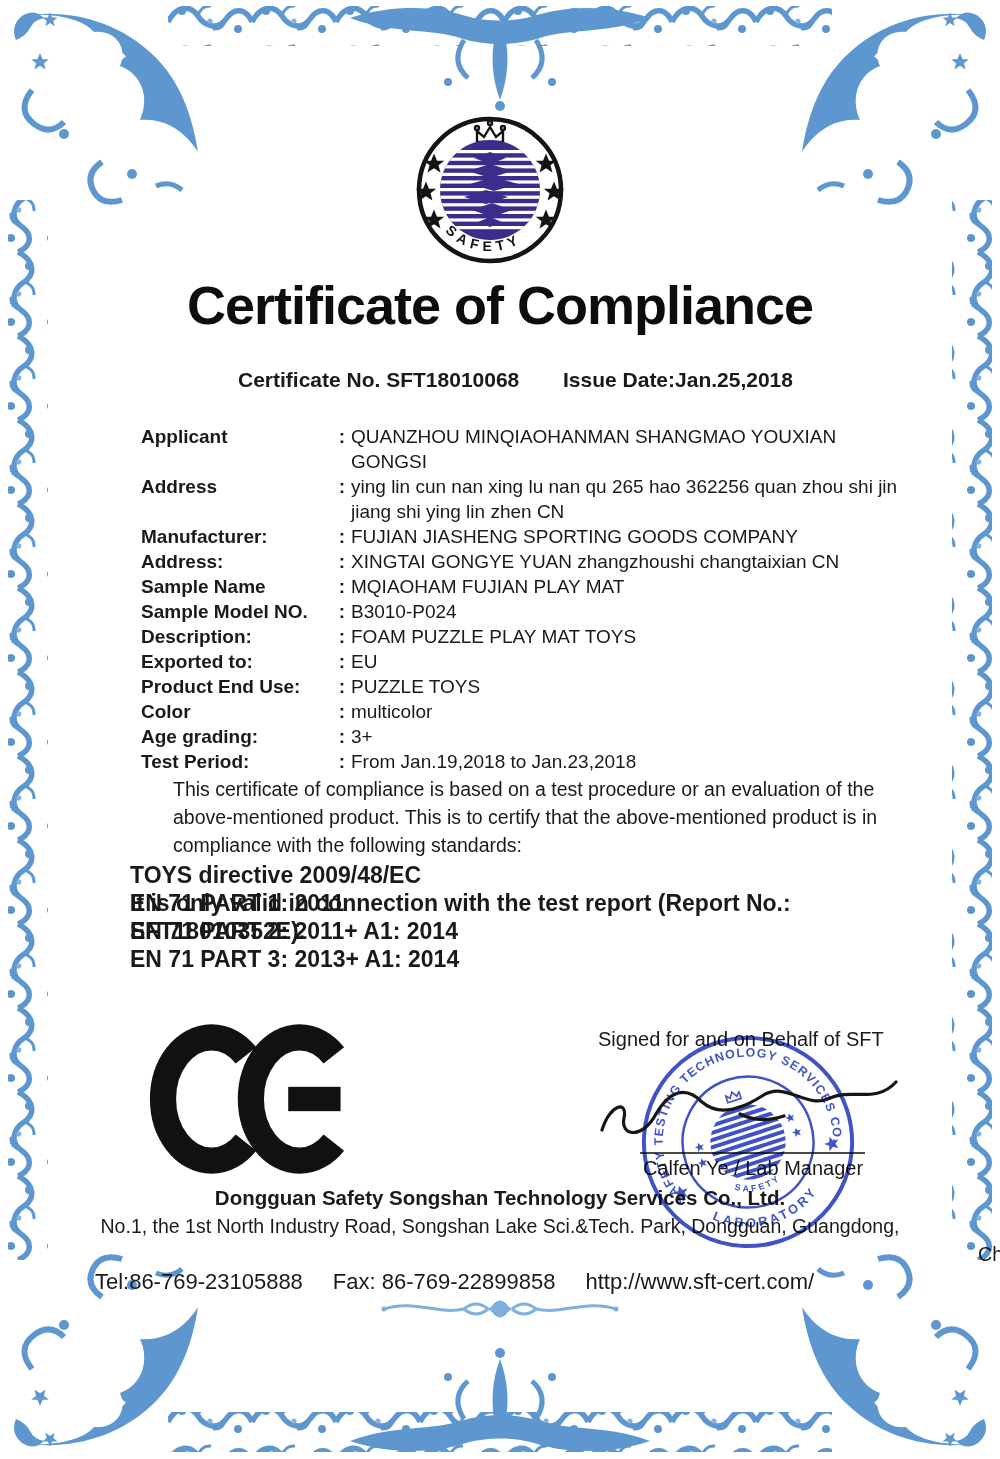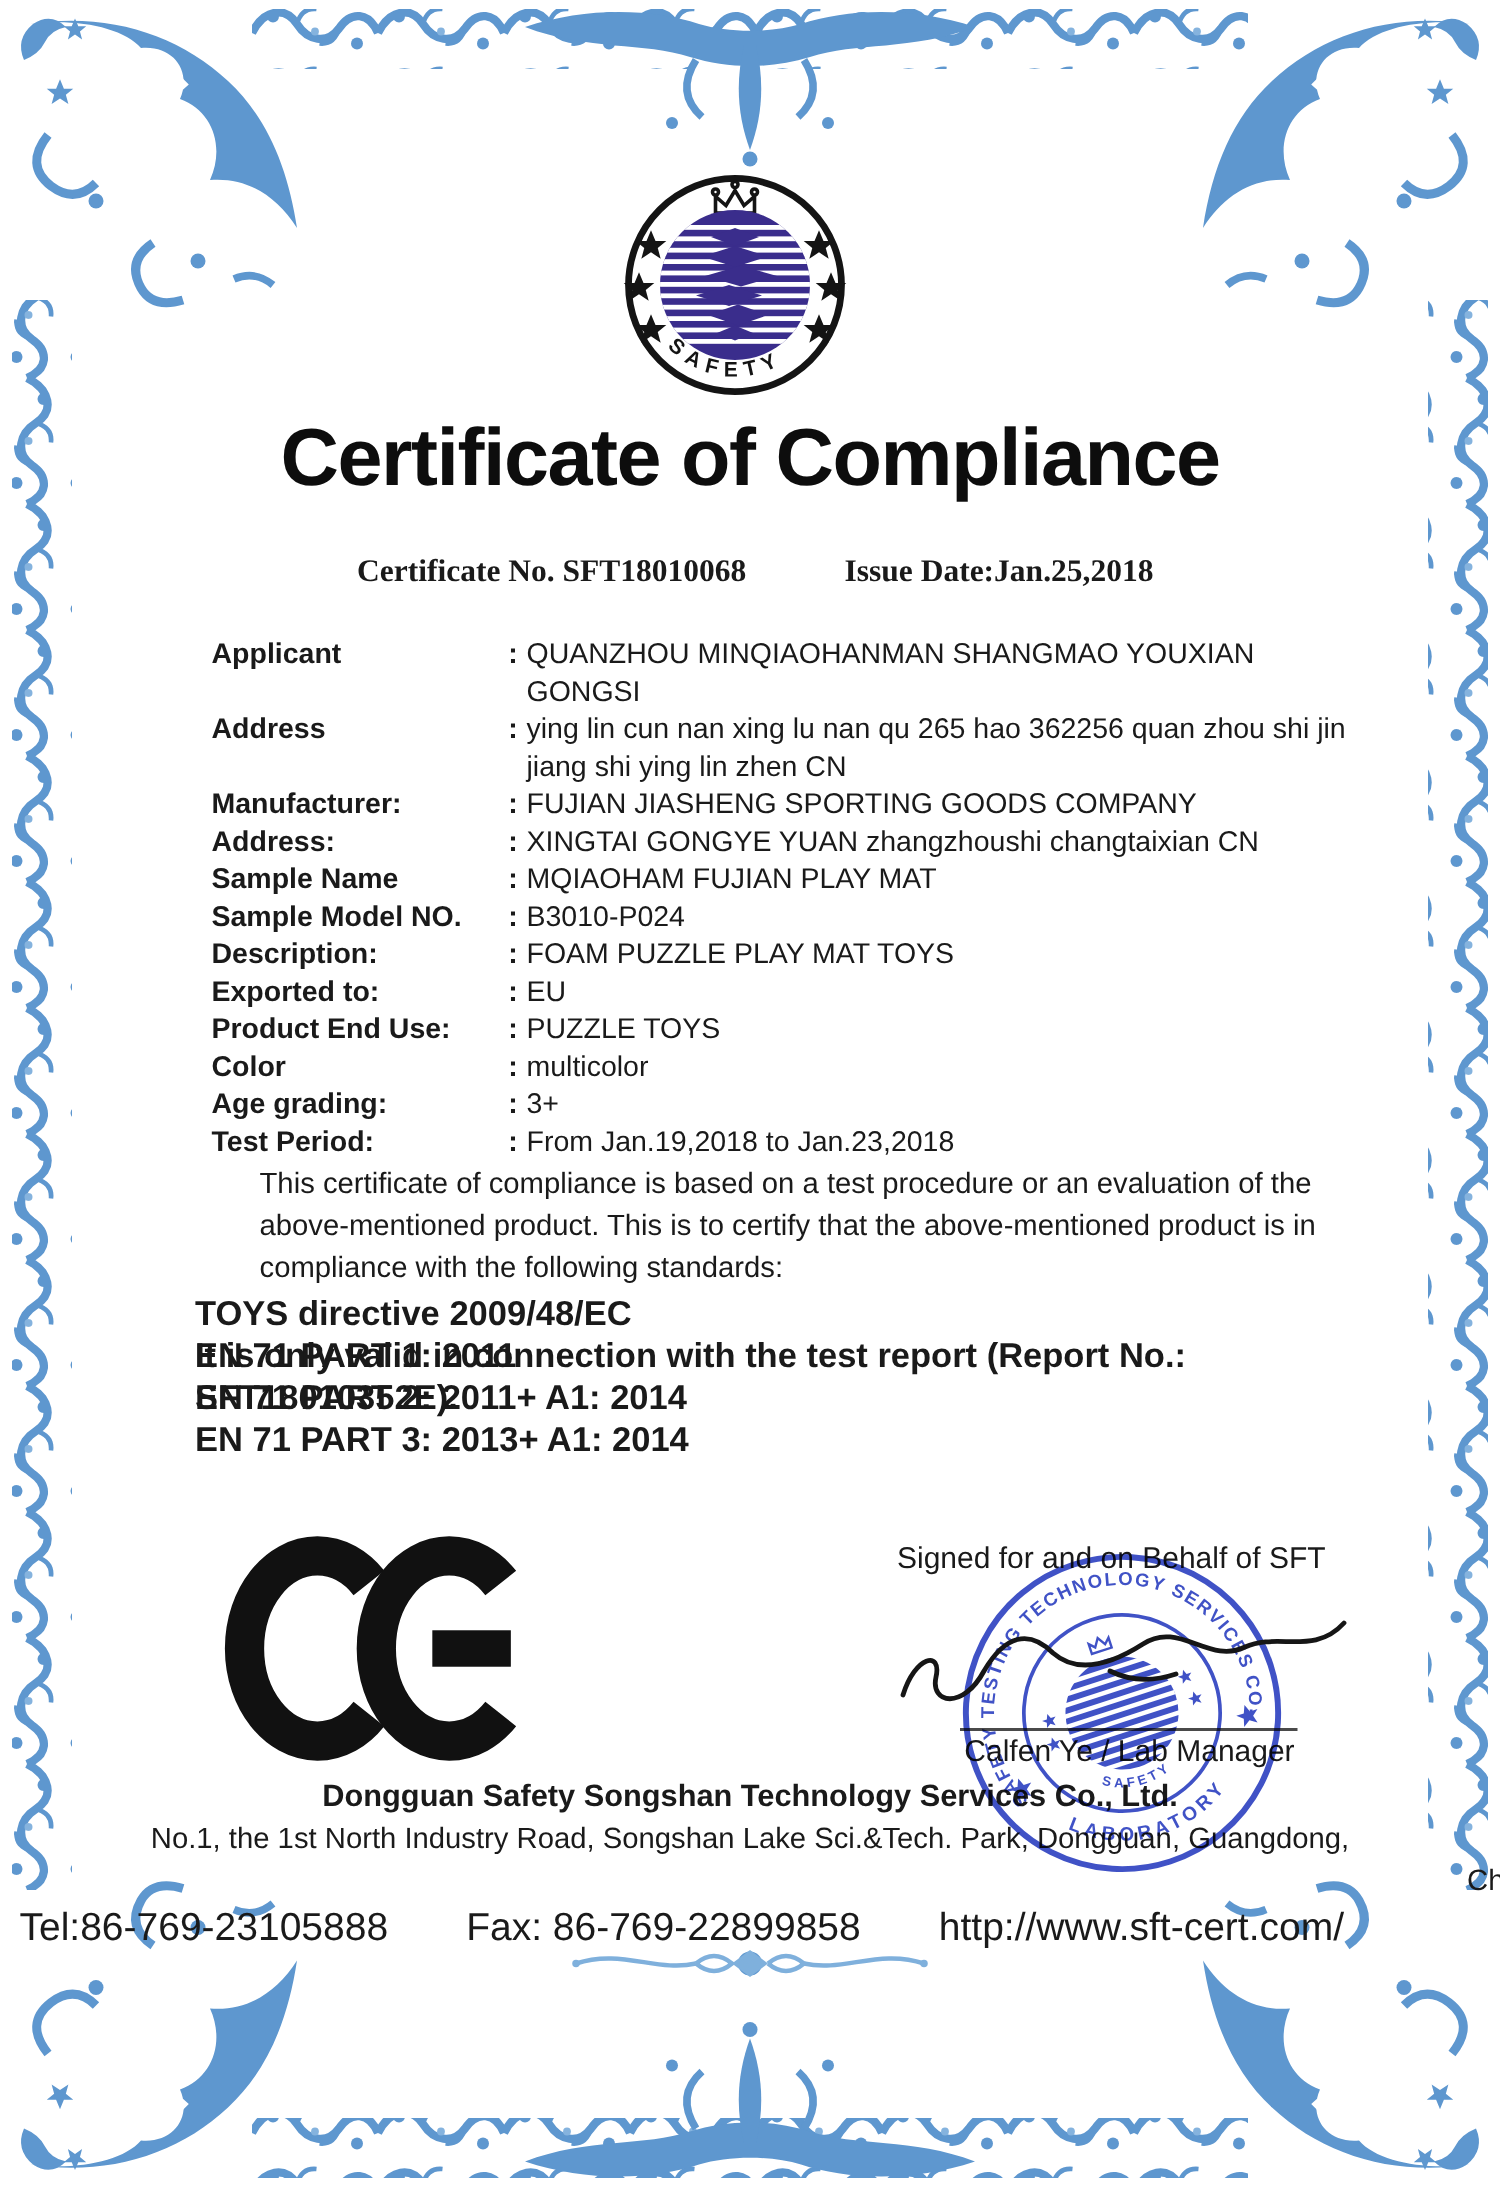--- a/index.html
+++ b/index.html
@@ -11,21 +11,21 @@
   .abs{position:absolute;}
   
   #border-svg{left:0;top:0;width:1000px;height:1459px;z-index:0;}
   
   #logo-svg{left:408px;top:104px;width:164px;height:164px;z-index:2;}
   
   .title{
     left:0;top:274px;width:1000px;text-align:center;
     font-size:54px;font-weight:bold;letter-spacing:-1px;z-index:2;color:#0d0d0d;
   }
-  .certline{top:368px;font-size:21px;font-weight:bold;z-index:2;font-family:Liberation Serif, serif;}
+  .certline{top:368px;font-size:21px;font-weight:bold;z-index:2;}
   #cert-no{left:238px;}
   #issue-date{left:563px;}
   
   .fields{left:113px;top:424px;width:780px;z-index:2;font-size:19px;line-height:25px;margin-left:28px;}
   .field-row{display:grid;grid-template-columns:192px 18px 560px;column-gap:0;}
   .field-label{font-weight:bold;}
   .field-colon{font-weight:bold;text-align:center;}
   .field-value{}
   
   .statement{left:130px;top:775px;width:748px;font-size:19.5px;line-height:28px;font-weight:normal;z-index:2;margin-left:43px;}
@@ -35,21 +35,21 @@
   #ce-svg{left:148px;top:1024px;width:215px;height:150px;z-index:2;}
   .signed-for{left:598px;top:1028px;width:300px;font-size:20px;z-index:2;}
   .sig-line{left:640px;top:1152px;width:225px;border-top:2px solid #4a4a4a;height:0;z-index:2;}
   .signer{left:598px;top:1157px;width:310px;text-align:center;font-size:20px;z-index:2;}
   #stamp-svg{left:634px;top:1028px;width:228px;height:228px;z-index:4;mix-blend-mode:multiply;opacity:0.9;}
   #signature-svg{left:590px;top:1052px;width:320px;height:120px;z-index:5;}
   
   .footer-company{left:0;top:1186px;width:1000px;text-align:center;font-size:20.5px;font-weight:bold;z-index:2;}
   .footer-address{left:0;top:1215px;width:1000px;text-align:center;font-size:19.5px;z-index:2;}
   .footer-country{left:0;top:1243px;width:1000px;text-align:right;font-size:19.5px;z-index:2;padding-left:29px;}
-  .footer-contacts{left:0;top:1269px;width:909px;display:flex;justify-content:center;gap:52px;font-size:26px;z-index:2;}
+  .footer-contacts{left:0;top:1269px;width:909px;display:flex;justify-content:center;gap:30px;font-size:22px;z-index:2;}
   #divider-svg{left:380px;top:1294px;width:240px;height:30px;z-index:2;}
   .sr{position:absolute;width:1px;height:1px;overflow:hidden;clip:rect(0 0 0 0);}
 </style>
 </head>
 <body>
 
 <div class="page">
 
   <svg id="border-svg" class="abs" viewBox="0 0 1000 1459" xmlns="http://www.w3.org/2000/svg">
     <defs>

